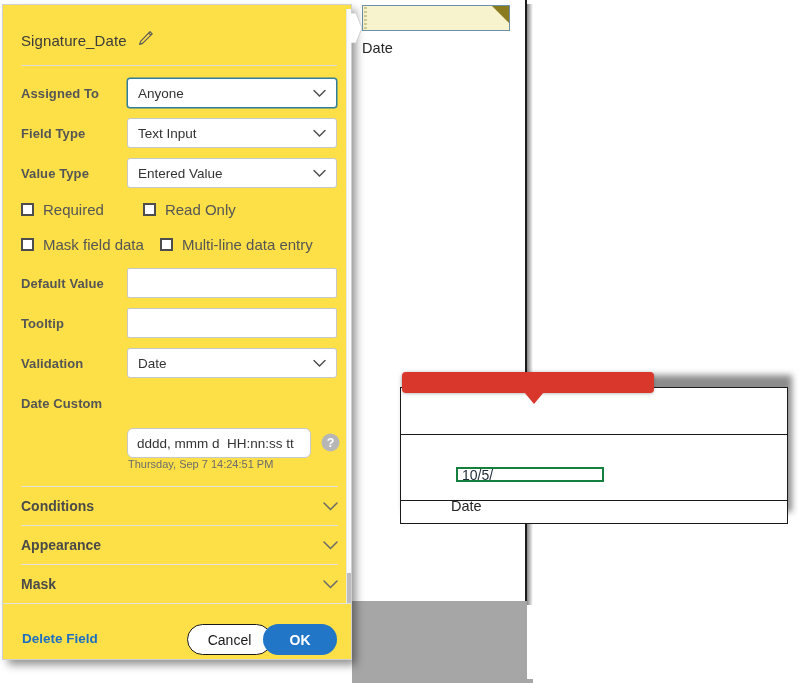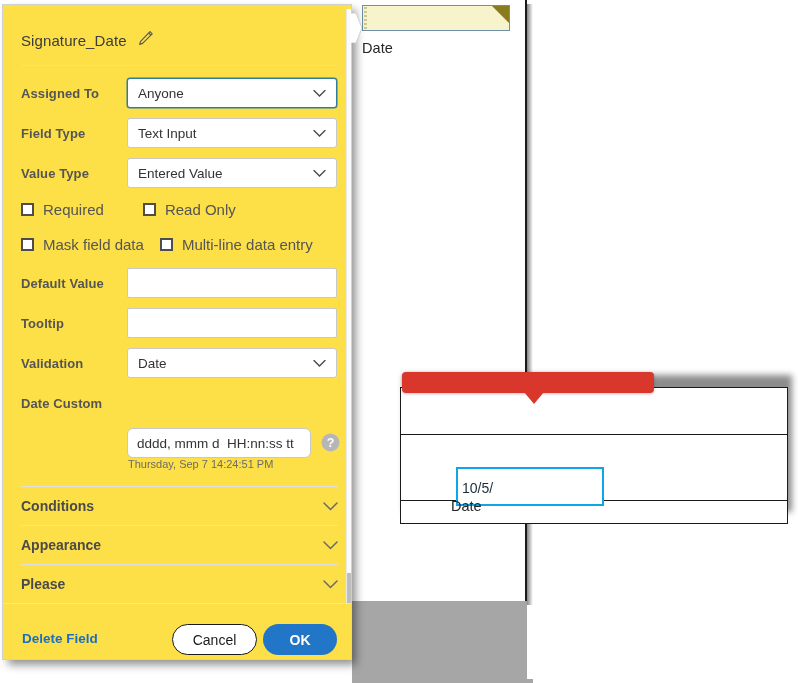--- a/index.html
+++ b/index.html
@@ -133,22 +133,22 @@
     left: 56px;
     top: -14px;
     font-size: 14.5px;
     color: #262626;
   }
   .fs-date-input {
     position: absolute;
     left: 55px;
     top: 79px;
     width: 148px;
-    height: 39px;
-    border: 2px solid #0ea5e9;
+    height: 15px;
+    border: 2px solid #15803d;
     background: #ffffff;
     box-sizing: border-box;
     font-size: 14px;
     color: #1d2b38;
     padding: 2px 0 0 4px;
     line-height: 21px;
     font-family: "Liberation Sans", sans-serif;
   }
   .fs-date-label {
     position: absolute;
@@ -388,21 +388,21 @@
     position: absolute;
     left: 19px;
     top: 626px;
     font-size: 13.5px;
     font-weight: bold;
     color: #1b6ec2;
     cursor: pointer;
   }
   .btn-cancel {
     position: absolute;
-    left: 169px;
+    left: 184px;
     top: 619px;
     width: 85px;
     height: 31px;
     border: 1.5px solid #1a1a1a;
     border-radius: 16px;
     background: #ffffff;
     color: #1a1a1a;
     font-size: 14px;
     font-family: "Liberation Sans", sans-serif;
     cursor: pointer;
@@ -602,21 +602,21 @@
     </div>
     <div class="acc" style="top:520px;">
       <span class="acc-label">Appearance</span>
       <span>
         <svg width="15" height="9" viewBox="0 0 15 9">
             <path d="M1,1 L7.5,7.5 L14,1" fill="none" stroke="#6a6a6a" stroke-width="1.5" stroke-linecap="round"></path>
           </svg>
       </span>
     </div>
     <div class="acc" style="top:559px;">
-      <span class="acc-label">Please</span>
+      <span class="acc-label">Mask</span>
       <span>
         <svg width="15" height="9" viewBox="0 0 15 9">
             <path d="M1,1 L7.5,7.5 L14,1" fill="none" stroke="#6a6a6a" stroke-width="1.5" stroke-linecap="round"></path>
           </svg>
       </span>
     </div>
 
     <div class="dlg-footer-rule"></div>
 
     <span class="delete-link">Delete Field</span>

